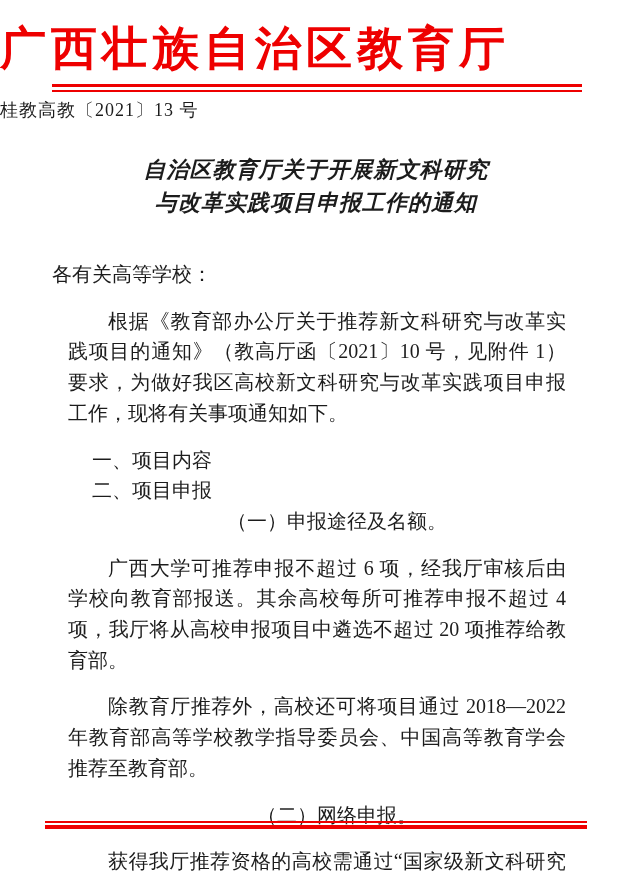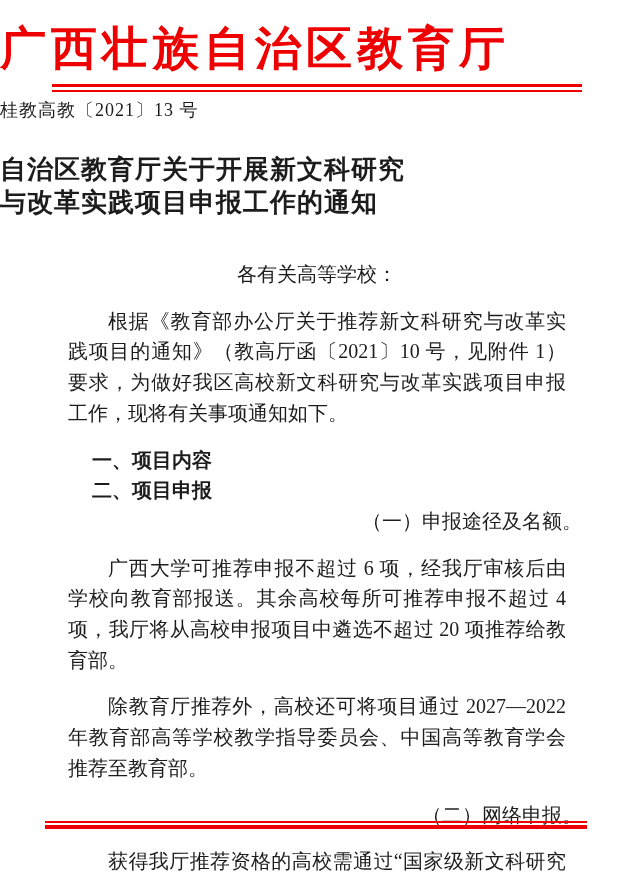--- a/index.html
+++ b/index.html
@@ -29,41 +29,43 @@
   }
   .doc-number {
     margin: 6px 50px 0 0;
     text-align: left;
     font-size: 18px;
     line-height: 25px;
     letter-spacing: 1px;
   }
   .doc-title {
     margin-top: 30px;
-    font-size: 26px;
+    text-align: center;
+    font-size: 22px;
     font-weight: bold;
     line-height: 33px;
     letter-spacing: 1px;
+    font-style: italic;
   }
   .content {
     margin: 40px 50px 0 52px;
     font-size: 20px;
     line-height: 30.7px;
     text-align: justify;
   }
-  .salutation { text-align: center; }
+  .salutation { text-align: left; }
   .para { text-indent: 2em; margin: 16px; }
   .heading {
     text-indent: 2em;
     margin: 0;
-    font-weight: bold;
+    font-weight: normal;
     font-family: "Liberation Sans", "DejaVu Sans", sans-serif;
     text-align: left;
   }
-  .sub { text-indent: 2em; margin: 0; text-align: right; }
+  .sub { text-indent: 2em; margin: 0; text-align: center; }
   .rule-bottom {
     position: absolute;
     top: 821px;
     left: 45px;
     right: 45px;
     height: 2px;
     border-top: 2px solid var(--accent, #ee0000);
     border-bottom: 4px solid var(--accent, #ee0000);
   }
 </style>
@@ -84,20 +86,20 @@
   </div>
 
   <div class="content">
     <div class="salutation">各有关高等学校：</div>
 
     <p class="para">根据《教育部办公厅关于推荐新文科研究与改革实践项目的通知》（教高厅函〔2021〕10 号，见附件 1）要求，为做好我区高校新文科研究与改革实践项目申报工作，现将有关事项通知如下。</p>
     <p class="heading">一、项目内容</p>
     <p class="heading">二、项目申报</p>
     <p class="sub">（一）申报途径及名额。</p>
     <p class="para">广西大学可推荐申报不超过 6 项，经我厅审核后由学校向教育部报送。其余高校每所可推荐申报不超过 4 项，我厅将从高校申报项目中遴选不超过 20 项推荐给教育部。</p>
-    <p class="para">除教育厅推荐外，高校还可将项目通过 2027—2022 年教育部高等学校教学指导委员会、中国高等教育学会推荐至教育部。</p>
+    <p class="para">除教育厅推荐外，高校还可将项目通过 2018—2022 年教育部高等学校教学指导委员会、中国高等教育学会推荐至教育部。</p>
     <p class="sub">（二）网络申报。</p>
     <p class="para">获得我厅推荐资格的高校需通过“国家级新文科研究与实</p>
   </div>
 
   <div class="rule-bottom"></div>
 
 </div>
 
 </body></html>

